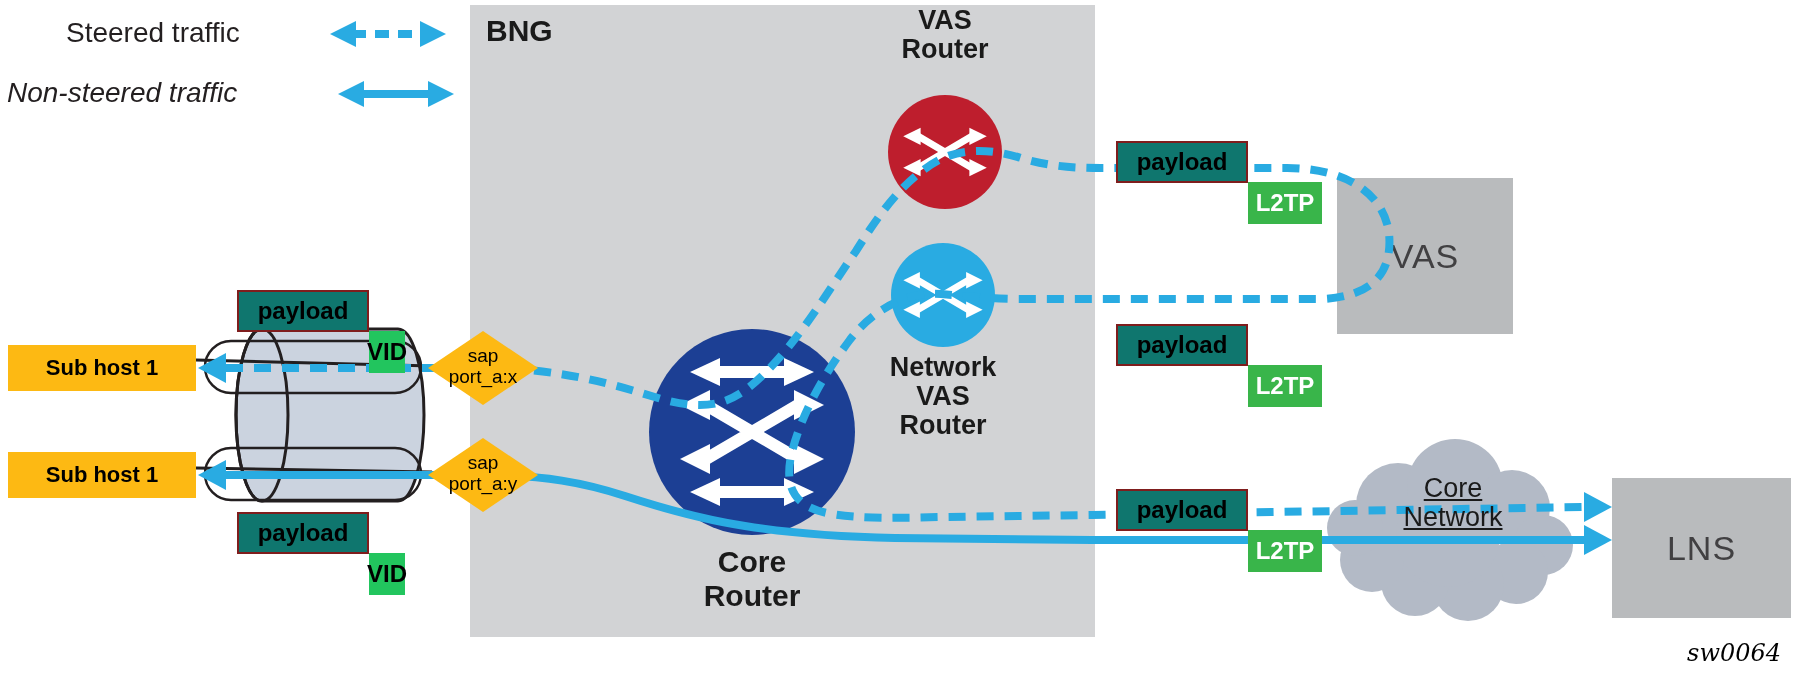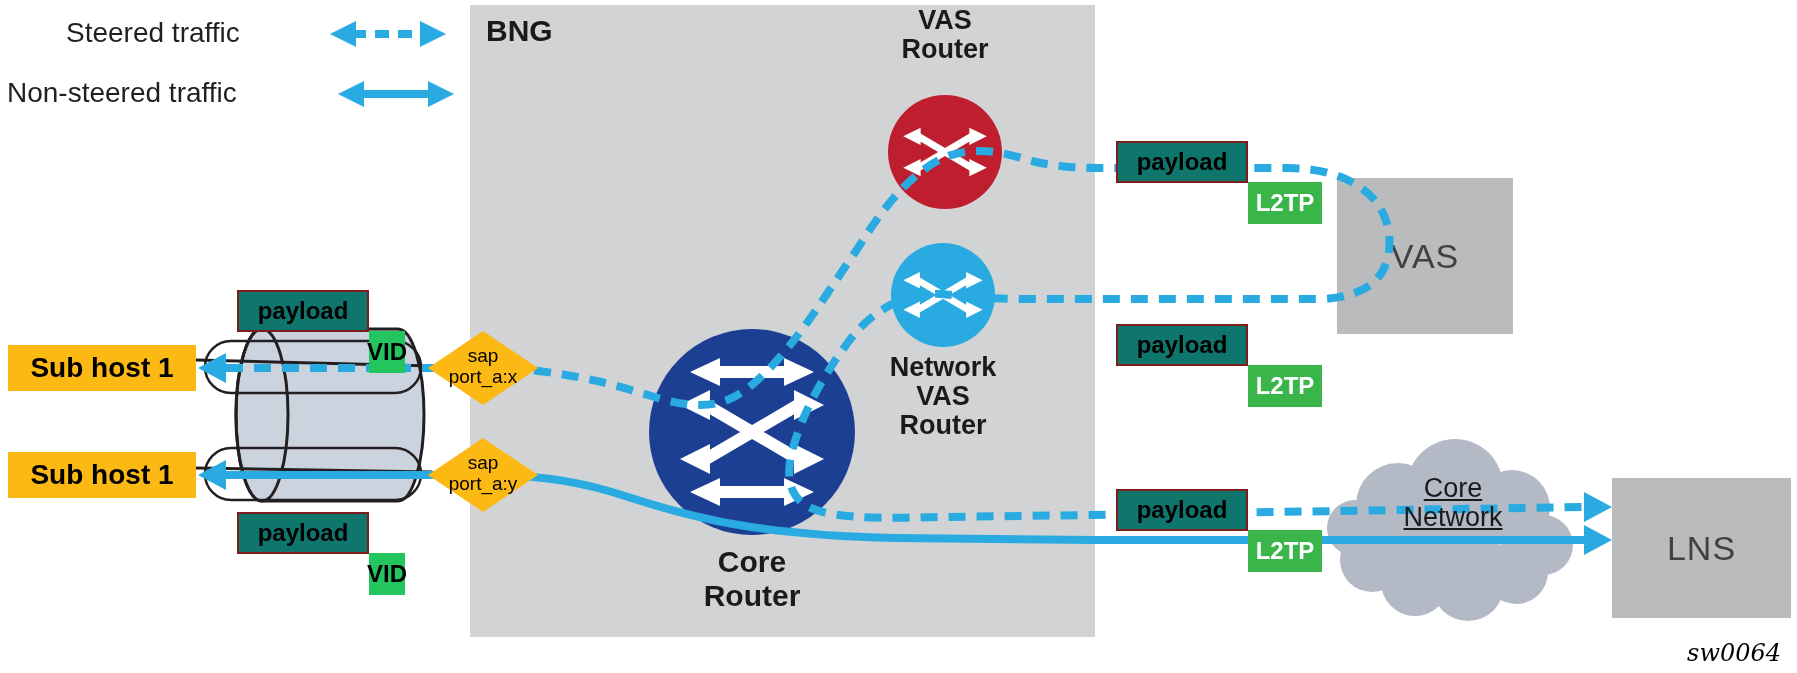--- a/index.html
+++ b/index.html
@@ -15,25 +15,25 @@
 
   .gray-node {
     background:#B9BBBD; color:#414042; display:flex; align-items:center; justify-content:center;
     font-size:34px; letter-spacing:1px; z-index:0;
   }
   .vas-node { left:1337px; top:178px; width:176px; height:156px; }
   .lns-node { left:1612px; top:478px; width:179px; height:140px; }
 
   .legend-text { font-size:28px; color:#231F20; z-index:2; white-space:nowrap; }
   .legend-steered { left:66px; top:17px; }
-  .legend-nonsteered { left:7px; top:77px; }
+  .legend-nonsteered { left:7px; top:77px;font-style:italic; }
 
   .sub-host {
     left:8px; width:188px; height:46px; background:#FDB913; color:#000;
-    font-size:28px; font-weight:bold; display:flex; align-items:center; justify-content:center;
+    font-size:22px; font-weight:bold; display:flex; align-items:center; justify-content:center;
     z-index:2;
   }
   .sub-host-top { top:345px; }
   .sub-host-bottom { top:452px; }
 
   .packet { display:flex; z-index:2; }
   .packet .payload-box {
     width:132px; height:42px; background:#0f766e; border:2px solid #7f1d1d; box-sizing:border-box;
     display:flex; align-items:center; justify-content:center;
     font-size:24px; font-weight:bold; color:#000;

